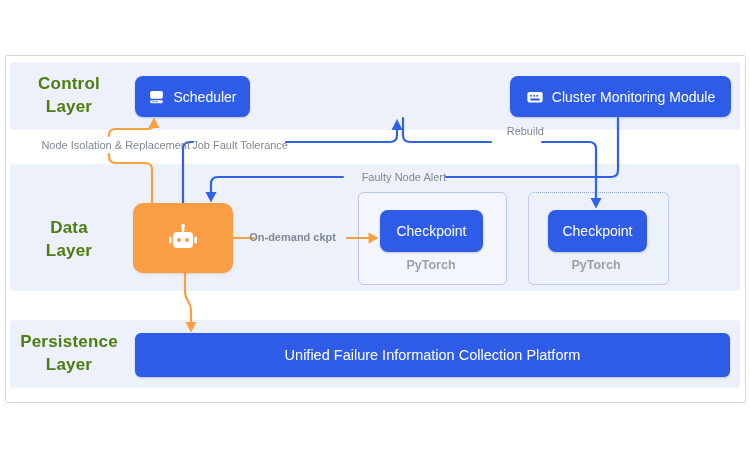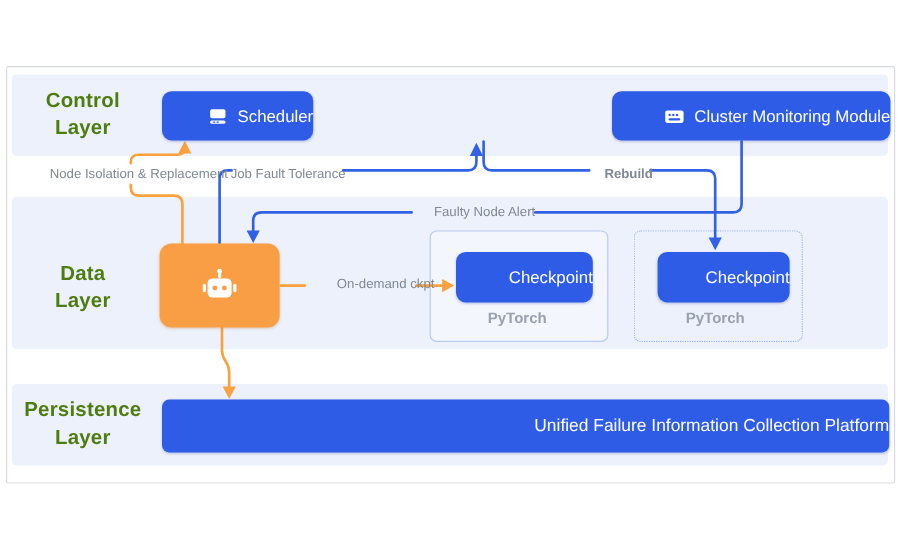--- a/index.html
+++ b/index.html
@@ -20,46 +20,45 @@
     color:#4d7c0f;font-weight:bold;font-size:17px;line-height:23px;letter-spacing:.2px;
   }
   #layer-control{top:72px;}
   #layer-data{top:216px;}
   #layer-persist{top:330px;}
   .ckpt-box{position:absolute;border-radius:6px;z-index:2;}
   #box1{left:358px;top:192px;width:147px;height:91px;border:1px solid #b9c9f1;background:#f3f6fd;}
   #box2{left:528px;top:192px;width:139px;height:91px;border:1.5px dotted #93abe8;background:transparent;}
   svg.wires{position:absolute;left:0;top:0;width:750px;height:458px;z-index:3;pointer-events:none;}
   .node{
-    position:absolute;display:flex;align-items:center;justify-content:flex-end;gap:8px;
+    position:absolute;display:flex;align-items:center;justify-content:center;gap:8px;
     background:#2e5ce6;color:#fff;border-radius:8px;font-size:14px;z-index:4;
     box-shadow:0 1px 2px rgba(40,70,160,.25);
-    padding-left:11px;
   }
   #scheduler{left:135px;top:76px;width:115px;height:41px;}
   #job-controller{left:316px;top:77px;width:142px;height:40px;}
   #cmm{left:510px;top:76px;width:221px;height:41px;}
   #checkpoint1{left:380px;top:210px;width:103px;height:42px;}
   #checkpoint2{left:548px;top:210px;width:99px;height:42px;}
   #platform{left:135px;top:333px;width:595px;height:44px;border-radius:6px;font-size:14.5px;}
   #robot{
     position:absolute;left:133px;top:203px;width:100px;height:70px;background:#f99e44;
     border-radius:10px;display:flex;align-items:center;justify-content:center;z-index:4;
     box-shadow:0 1px 2px rgba(200,120,30,.25);
   }
   .pytorch{position:absolute;top:258px;width:100px;text-align:center;
     color:#9aa1ad;font-weight:bold;font-size:12.5px;z-index:4;}
   #pytorch1{left:381px;}
   #pytorch2{left:546px;}
   .wire-label{position:absolute;font-size:11px;color:#818894;text-align:right;z-index:4;white-space:nowrap;}
   #lbl-nl{left:30px;top:139px;width:160px;}
   #lbl-jft{left:192px;top:139px;width:96px;}
-  #lbl-rb{left:488px;top:139px;width:56px;font-weight:bold;}
+  #lbl-rb{left:488px;top:125px;width:56px;}
   #lbl-fna{left:342px;top:171px;width:104px;}
-  #lbl-odc{left:268px;top:231px;width:94px;}
+  #lbl-odc{left:242px;top:231px;width:94px;font-weight:bold;}
   .icon{display:flex;align-items:center;justify-content:center;}
 </style>
 </head>
 <body>
 
 <div id="canvas">
 
   <div class="frame"></div>
 
   <div class="band" id="band-control"></div>

